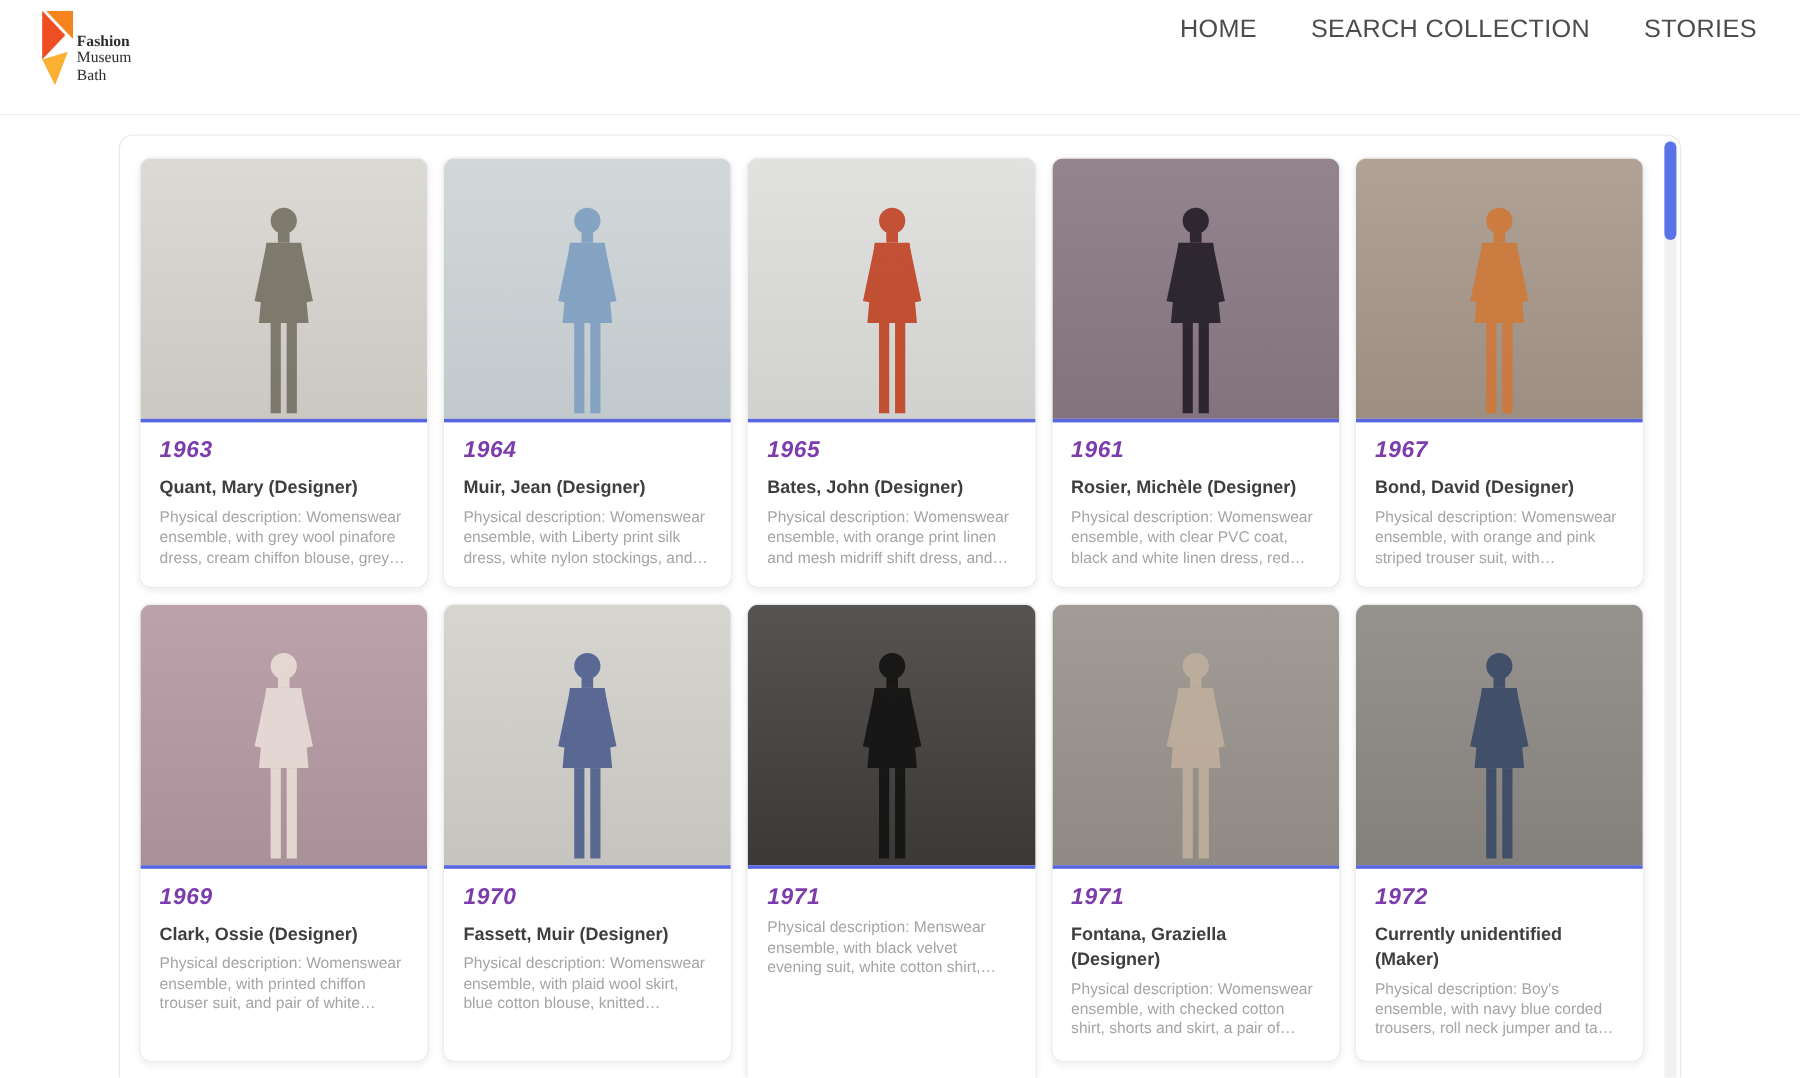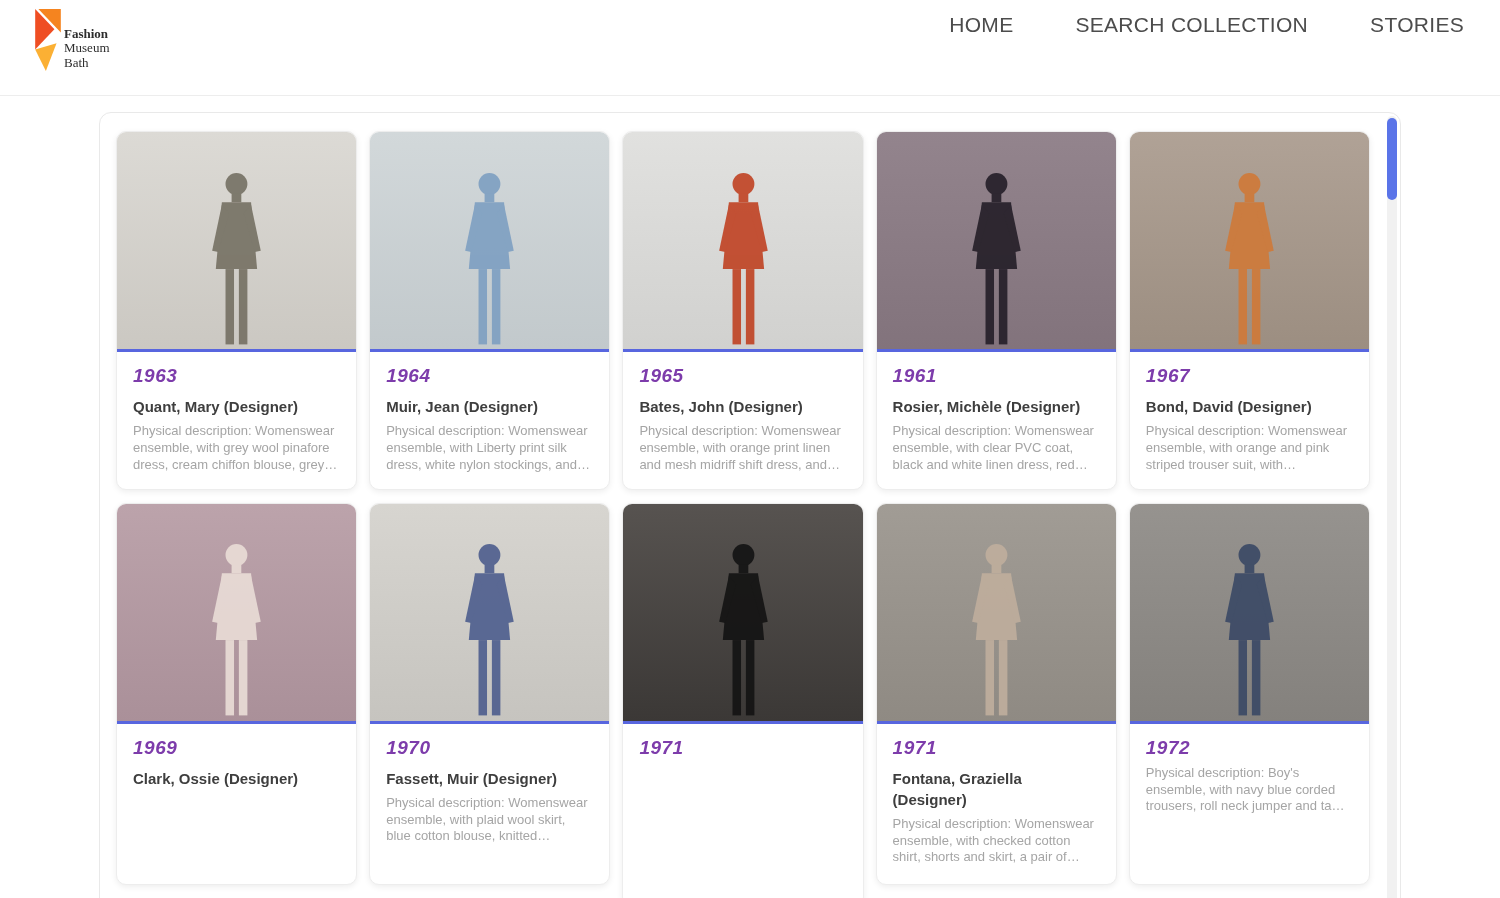--- a/index.html
+++ b/index.html
@@ -7,21 +7,21 @@
     font-family: "Liberation Sans", sans-serif; }
 
   
   .topbar { height: 96px; background: #fff; border-bottom: 1px solid #ededed;
     display: flex; justify-content: space-between; align-items: flex-start; padding: 0 36px 0 35px; }
   .logo { display: flex; align-items: flex-end; margin-top: 9px; cursor: pointer; }
   .logo-mark { width: 26px; height: 62px; flex: 0 0 auto; }
   .logo-text { font-family: "Liberation Serif", serif; font-size: 13px; line-height: 1.1;
     color: #2d2d2d; margin-left: 3px; margin-bottom: 1px; }
   .logo-text .l1 { font-weight: bold; }
-  .main-nav { display: flex; gap: 62px; margin-top: 13px; }
+  .main-nav { display: flex; gap: 45px; margin-top: 13px; }
   .main-nav a { font-size: 21px; color: var(--nav-text); text-decoration: none; letter-spacing: 0.3px; }
 
   
   .collection-panel { position: relative; width: 1302px; margin: 16px auto 0;
     background: #fff; border: 1px solid #e9e9e9; border-radius: 12px;
     min-height: 1000px; padding: 18px 30px 24px 16px; }
 
   .grid { display: grid; grid-template-columns: repeat(5, 1fr); gap: 13px 12px; align-items: start; }
 
   .card { background: #fff; border: 1px solid #ededed; border-radius: 10px; overflow: hidden;
@@ -164,20 +164,21 @@
             <rect x="26" y="22" width="8" height="7"></rect>
           <path d="M18,29 h24 l5,55 h-34 z"></path>
             <rect x="21" y="84" width="7" height="62"></rect>
             <rect x="32" y="84" width="7" height="62"></rect>
           <path d="M18,31 l-8,38 5,1 9,-32 z"></path>
             <path d="M42,31 l8,38 -5,1 -9,-32 z"></path>
         </svg>
       </div>
       <h2 class="card-year">1969</h2>
       <h3 class="card-name">Clark, Ossie (Designer)</h3>
+      <p class="card-desc">Physical description: Womenswear ensemble, with printed chiffon trouser suit, and pair of white…</p>
     </article>
 
     <article class="card">
       <div class="photo" style="background:linear-gradient(180deg,#d7d5d0,#c6c4bf)">
         <svg class="figure" viewBox="0 0 60 150" fill="currentColor" xmlns="http://www.w3.org/2000/svg" style="color:#50608f">
           <circle cx="30" cy="14" r="9"></circle>
             <rect x="26" y="22" width="8" height="7"></rect>
           <path d="M18,29 h24 l5,55 h-34 z"></path>
             <rect x="21" y="84" width="7" height="62"></rect>
             <rect x="32" y="84" width="7" height="62"></rect>
@@ -196,20 +197,21 @@
           <circle cx="30" cy="14" r="9"></circle>
             <rect x="26" y="22" width="8" height="7"></rect>
           <path d="M18,29 h24 l5,55 h-34 z"></path>
             <rect x="21" y="84" width="7" height="62"></rect>
             <rect x="32" y="84" width="7" height="62"></rect>
           <path d="M18,31 l-8,38 5,1 9,-32 z"></path>
             <path d="M42,31 l8,38 -5,1 -9,-32 z"></path>
         </svg>
       </div>
       <h2 class="card-year">1971</h2>
+      <p class="card-desc">Physical description: Menswear ensemble, with black velvet evening suit, white cotton shirt,…</p>
     </article>
 
     <article class="card">
       <div class="photo" style="background:linear-gradient(180deg,#a19c95,#8f8a83)">
         <svg class="figure" viewBox="0 0 60 150" fill="currentColor" xmlns="http://www.w3.org/2000/svg" style="color:#bfae9d">
           <circle cx="30" cy="14" r="9"></circle>
             <rect x="26" y="22" width="8" height="7"></rect>
           <path d="M18,29 h24 l5,55 h-34 z"></path>
             <rect x="21" y="84" width="7" height="62"></rect>
             <rect x="32" y="84" width="7" height="62"></rect>
@@ -228,20 +230,21 @@
           <circle cx="30" cy="14" r="9"></circle>
             <rect x="26" y="22" width="8" height="7"></rect>
           <path d="M18,29 h24 l5,55 h-34 z"></path>
             <rect x="21" y="84" width="7" height="62"></rect>
             <rect x="32" y="84" width="7" height="62"></rect>
           <path d="M18,31 l-8,38 5,1 9,-32 z"></path>
             <path d="M42,31 l8,38 -5,1 -9,-32 z"></path>
         </svg>
       </div>
       <h2 class="card-year">1972</h2>
+      <h3 class="card-name">Currently unidentified (Maker)</h3>
       <p class="card-desc">Physical description: Boy's ensemble, with navy blue corded trousers, roll neck jumper and ta…</p>
     </article>
 
   </div>
 
   <div class="scrollbar-track">
     <div class="scrollbar-thumb"></div>
   </div>
 </main>
 

